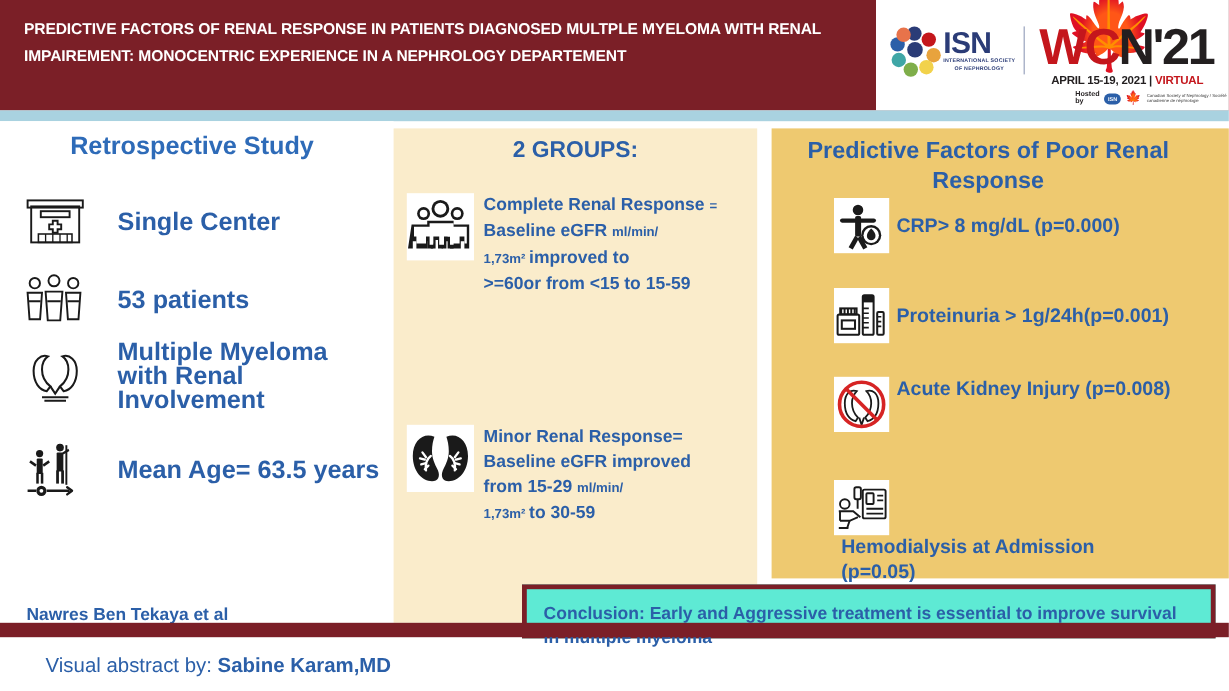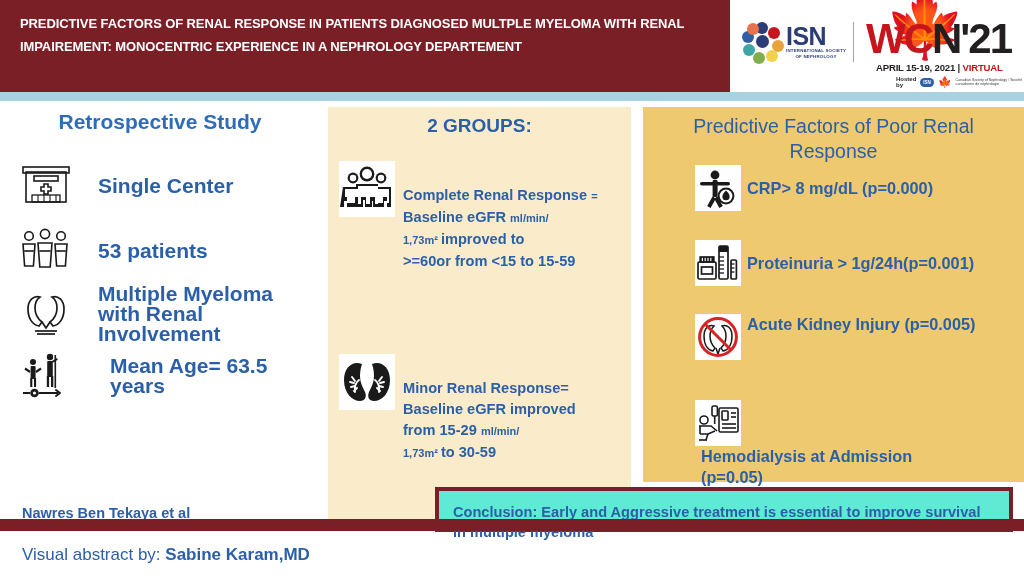--- a/index.html
+++ b/index.html
@@ -67,35 +67,35 @@
   
   .h-left{
     position:absolute;left:0;top:9px;width:320px;text-align:center;
     color:#2e6bb8;font-size:21px;font-weight:bold;
   }
   .h-mid{
     position:absolute;left:0;top:8px;width:303px;text-align:center;
     color:#2b5fa8;font-size:19px;font-weight:bold;
   }
   .h-right{
-    position:absolute;left:10px;top:7px;width:361px;text-align:center;
-    color:#2b5fa8;font-size:19.5px;font-weight:normal;line-height:25px;
+    position:absolute;left:0;top:7px;width:361px;text-align:center;
+    color:#2b5fa8;font-size:19.5px;font-weight:bold;line-height:25px;
   }
   
   .lrow{position:absolute;display:flex;align-items:center;}
   .lrow .ltext{color:#2b5fa8;font-size:21px;font-weight:bold;line-height:20px;}
   .licon{width:56px;height:50px;position:relative;flex:0 0 56px;}
   .byline{
     position:absolute;left:22px;top:404px;color:#2b5fa8;
     font-size:14.5px;font-weight:bold;
   }
   
   .mrow{position:absolute;display:flex;align-items:flex-start;}
   .micon{width:56px;height:56px;flex:0 0 56px;background:#ffffff;position:relative;}
-  .mtext{color:#2b5fa8;font-size:14.6px;font-weight:bold;line-height:21px;margin-left:8px;width:215px;margin-top:24px;}
+  .mtext{color:#2b5fa8;font-size:14.6px;font-weight:bold;line-height:21px;margin-left:8px;width:215px;}
   .mtext .sm{font-size:11px;}
   
   .rrow{position:absolute;display:flex;align-items:flex-start;padding-left:44px;}
   .ricon{width:46px;height:46px;flex:0 0 46px;background:#ffffff;position:relative;}
   .rtext{color:#2b5fa8;font-size:16.3px;font-weight:bold;line-height:21px;margin-left:6px;}
   
   .concl{
     position:absolute;left:435px;top:487px;width:578px;height:45px;
     background:#5eead4;border:4px solid #7b1f27;box-sizing:border-box;
   }
@@ -103,21 +103,21 @@
     margin:0;padding:11px 14px 0 14px;color:#2b5fa8;
     font-size:14.6px;font-weight:bold;line-height:20px;
   }
   .bottom-bar{
     position:absolute;left:0;top:519px;width:1024px;height:12px;background:#7b1f27;
   }
   .vis-abs{
     position:absolute;left:22px;top:545px;color:#2b5fa8;font-size:17px;
   }
   .vis-abs b{font-weight:bold;}
-  .vis-abs span.lt{font-weight:normal;}
+  .vis-abs span.lt{font-weight:normal;margin-left:16px;}
   svg{display:block;}
 </style>
 </head>
 <body>
 
 <div class="header">
   <div class="header-title">PREDICTIVE FACTORS OF RENAL RESPONSE IN PATIENTS DIAGNOSED MULTPLE MYELOMA WITH RENAL IMPAIREMENT: MONOCENTRIC EXPERIENCE IN A NEPHROLOGY DEPARTEMENT</div>
 
   <div class="logo-block">
     <div class="maple">🍁</div>
@@ -203,21 +203,21 @@
           <path d="M34 8c6-2 12 3 12 12 0 10-5 16-11 17l-3-4c4-3 7-8 7-14 0-5-2-9-5-11z"></path>
           <path d="M24 33l4 6 4-6"></path>
           <line x1="17" y1="42" x2="39" y2="42"></line>
           <line x1="19" y1="45" x2="37" y2="45"></line>
         </g>
       </svg>
     </div>
     <div class="ltext" style="margin-left:24px;width:215px;">Multiple Myeloma with Renal Involvement</div>
   </div>
 
-  <div class="lrow" style="left:18px;top:250px;gap:12px;">
+  <div class="lrow" style="left:18px;top:266px;">
     <div class="licon">
       <svg viewBox="0 0 56 50" width="56" height="50">
         <g fill="#1a1a1a">
           <circle cx="15" cy="11" r="3"></circle>
           <rect x="12.6" y="15" width="5" height="13" rx="1"></rect>
           <path d="M7.6 16.5l5 3.5-1.2 2-5-3.5z"></path>
           <path d="M22.4 16.5l-5 3.5 1.2 2 5-3.5z"></path>
           <rect x="12.2" y="27" width="2.1" height="9"></rect>
           <rect x="16" y="27" width="2.1" height="9"></rect>
           <circle cx="32" cy="6" r="3.2"></circle>
@@ -356,21 +356,21 @@
       <svg viewBox="0 0 46 46" width="46" height="46">
         <g fill="none" stroke="#1a1a1a" stroke-width="1.5">
           <path d="M19 12c-5-2-10 2-10 10 0 9 4 14 9 15l2-3c-3-3-5-7-5-12 0-4 2-8 4-10z"></path>
           <path d="M27 12c5-2 10 2 10 10 0 9-4 14-9 15l-2-3c3-3 5-7 5-12 0-4-2-8-4-10z"></path>
           <path d="M21 34l2 6 2-6"></path>
         </g>
         <circle cx="23" cy="23" r="18.4" fill="none" stroke="#d62424" stroke-width="3"></circle>
         <line x1="10" y1="10" x2="36" y2="36" stroke="#d62424" stroke-width="3"></line>
       </svg>
     </div>
-    <div class="rtext" style="width:230px;">Acute Kidney Injury (p=0.005)</div>
+    <div class="rtext" style="width:230px;">Acute Kidney Injury (p=0.008)</div>
   </div>
 
   <div class="rrow" style="left:8px;top:293px;flex-direction:column;">
     <div class="ricon">
       <svg viewBox="0 0 46 46" width="46" height="46">
         <g fill="none" stroke="#1a1a1a" stroke-width="1.6">
           <rect x="24" y="8" width="19" height="24" rx="1.4"></rect>
           <rect x="27" y="11" width="6" height="9" rx="0.8"></rect>
           <line x1="36" y1="13" x2="41" y2="13"></line>
             <line x1="36" y1="17" x2="41" y2="17"></line>

